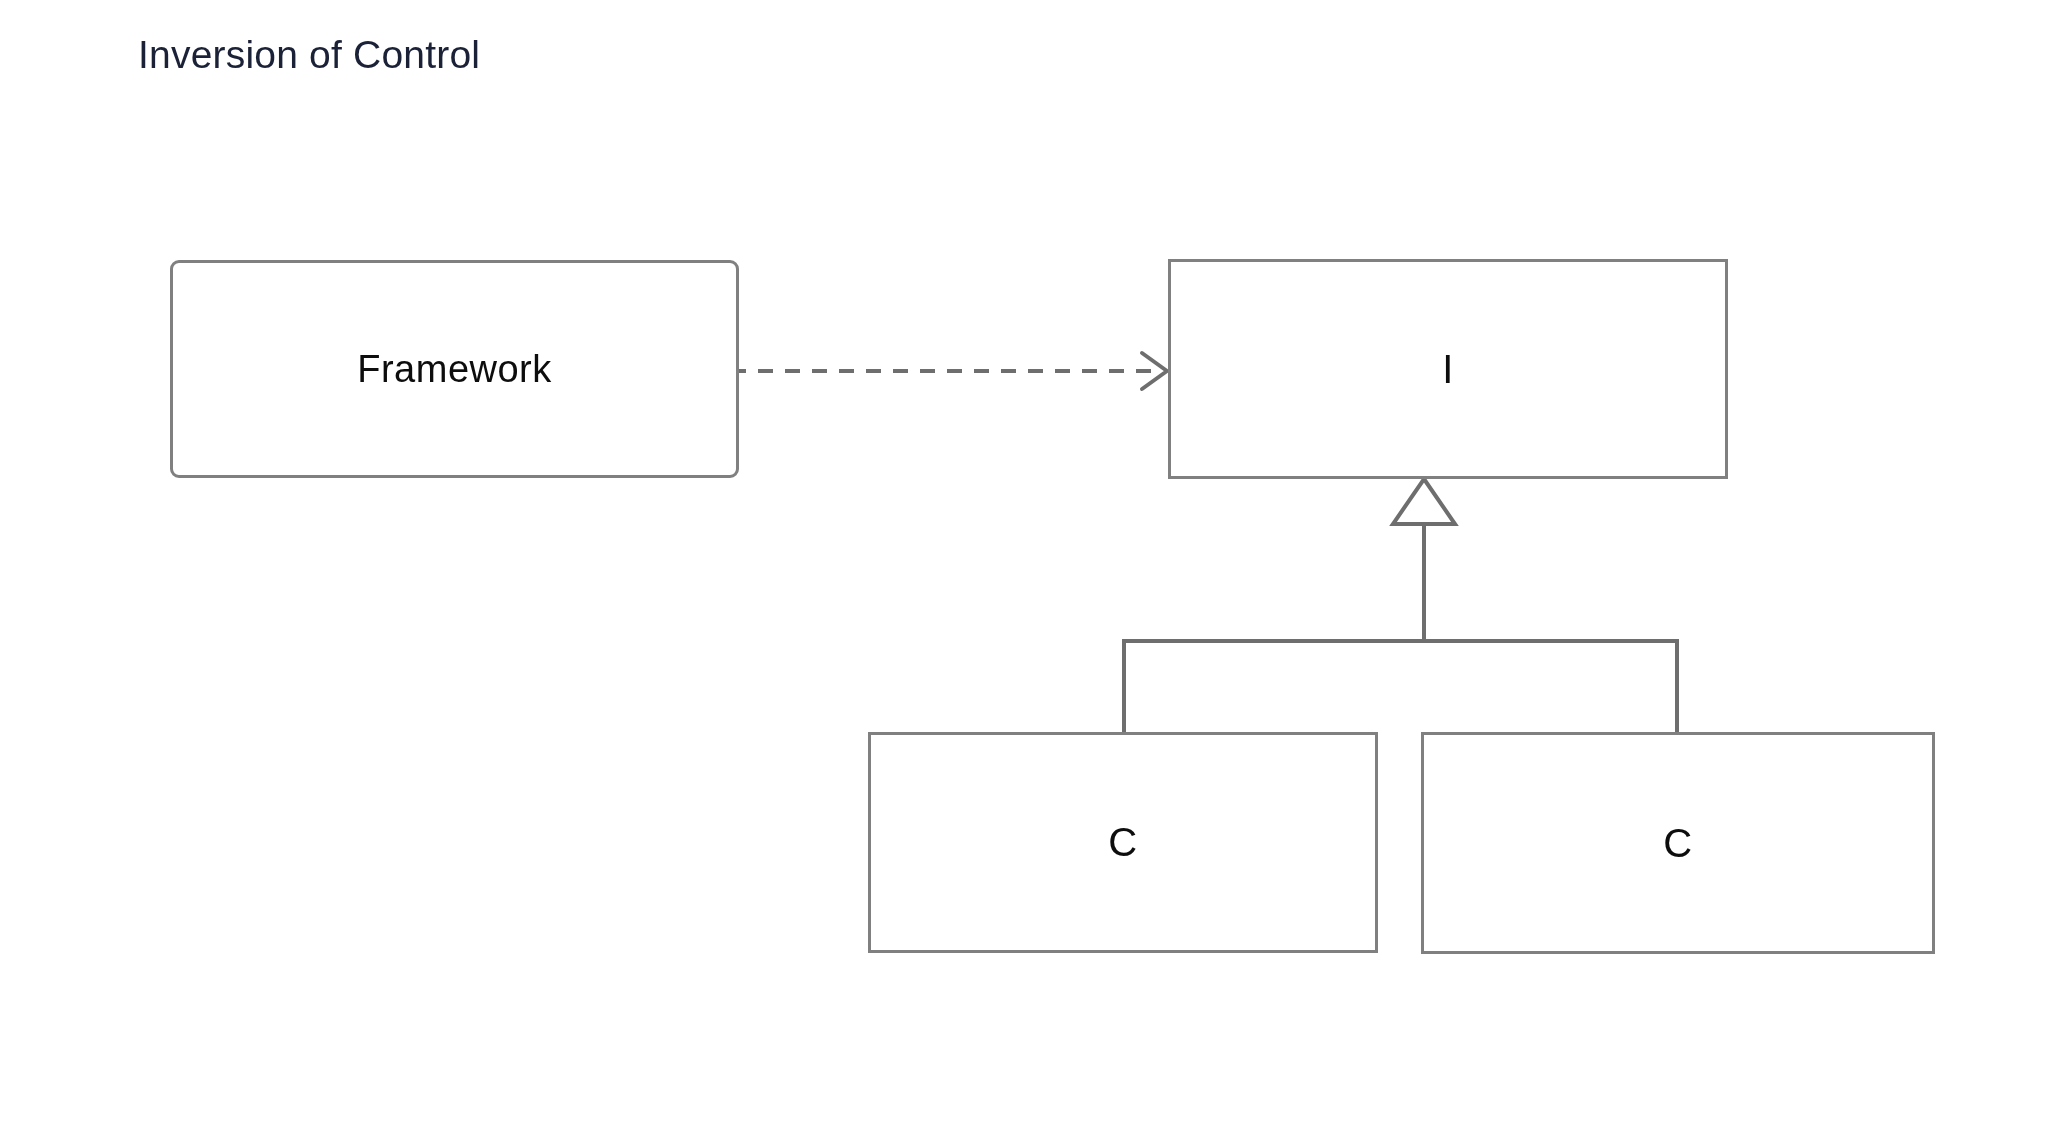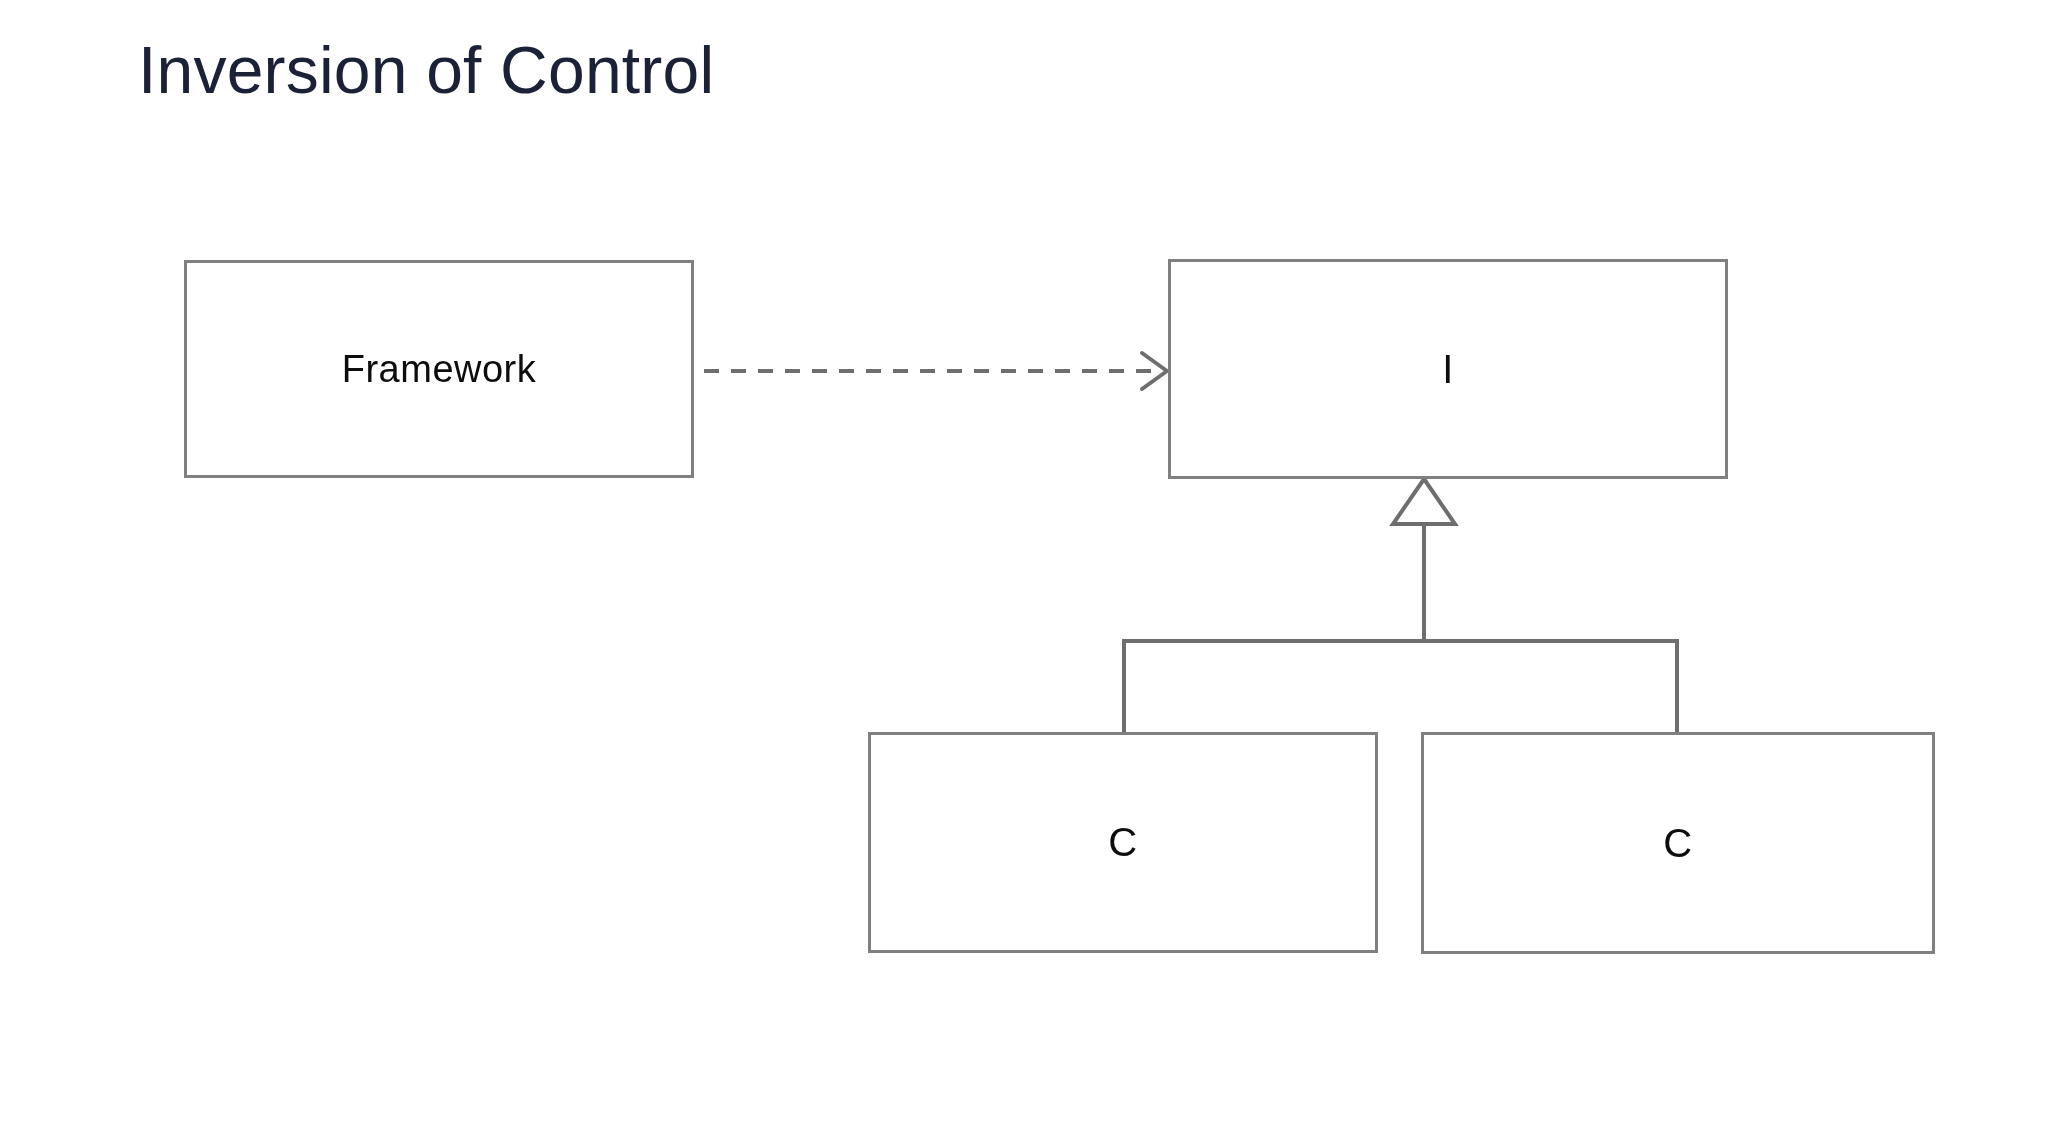--- a/index.html
+++ b/index.html
@@ -18,21 +18,21 @@
     height: 1124px;
     background: #ffffff;
     overflow: hidden;
   }
 
   
   .slide-title {
     position: absolute;
     left: 138px;
     top: 34px;
-    font-size: 66px;
+    font-size: 39px;
     line-height: 1.1;
     font-weight: 400;
     letter-spacing: 0.2px;
     color: #1b2237;
     white-space: nowrap;
   }
 
   
   #diagram-svg {
     position: absolute;
@@ -57,21 +57,21 @@
     font-size: 38px;
     font-weight: 400;
     color: #0d0d0d;
     letter-spacing: 0.5px;
     user-select: none;
   }
   .node-label.short {
     font-size: 40px;
   }
 
-  #node-framework { left: 184px; top: 260px;  width: 510px; height: 218px; }
+  #node-framework { left: 170px; top: 260px;  width: 569px; height: 218px; border-radius: 9px; }
   #node-interface { left: 1168px; top: 259px; width: 560px; height: 220px; }
   #node-class-left  { left: 868px;  top: 732px; width: 510px; height: 221px; }
   #node-class-right { left: 1421px; top: 732px; width: 514px; height: 222px; }
 </style>
 </head>
 <body>
 
 <div id="slide">
 
   <div class="slide-title">Inversion of Control</div>

